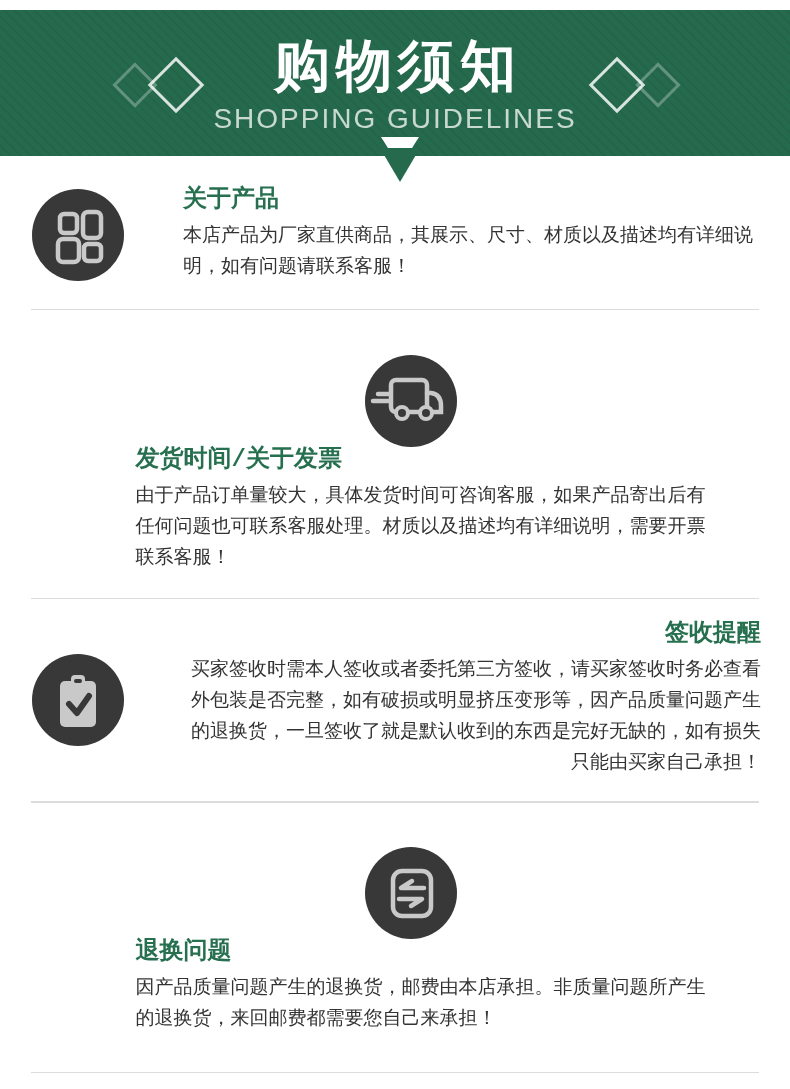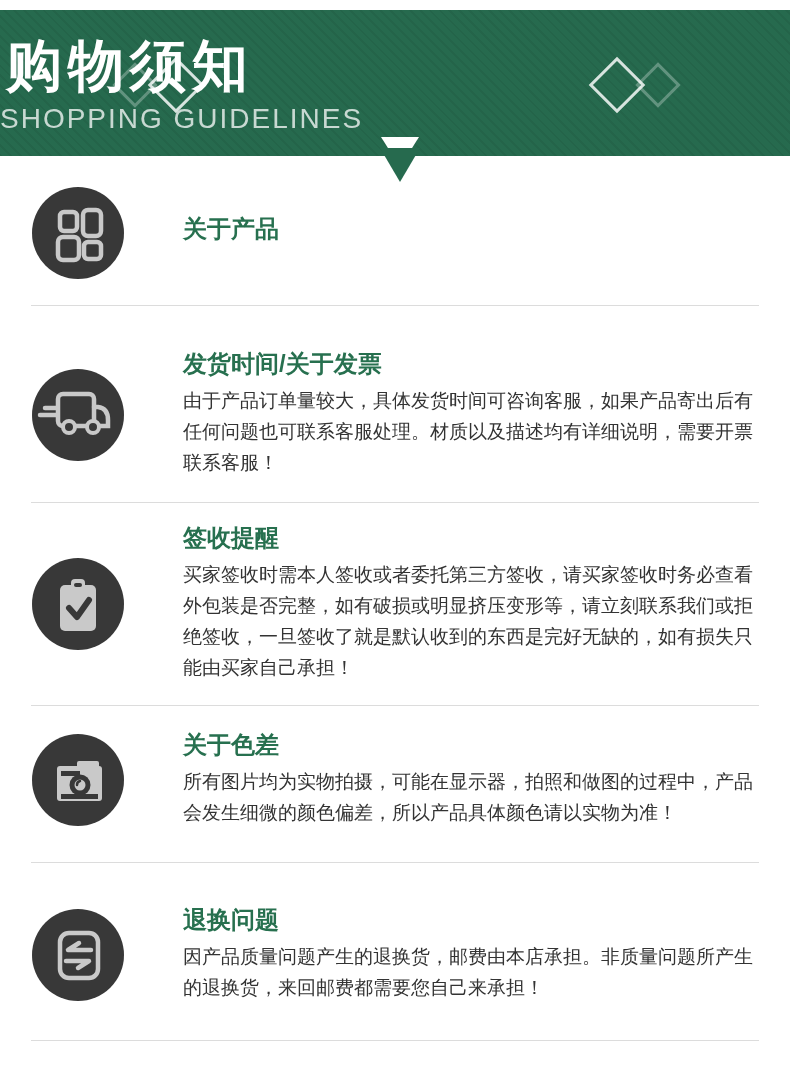--- a/index.html
+++ b/index.html
@@ -6,21 +6,21 @@
   body { background:#fff; font-family:"Liberation Sans","DejaVu Sans",sans-serif; }
   .page { position:relative; width:790px; height:1089px; background:#fff; overflow:hidden; margin:0 auto; }
 
   
   .banner {
     position:relative; margin-top:10px; width:790px; height:146px;
     background-color:#266a4e;
     background-image:repeating-linear-gradient(45deg,
       rgba(0,0,0,0.06) 0px, rgba(0,0,0,0.06) 2px,
       transparent 2px, transparent 7px);
-    display:flex; flex-direction:column; align-items:flex-start; justify-content:center;
+    display:flex; flex-direction:column; align-items:center; justify-content:center;
     padding-top:6px;
   }
   .banner-title {
     color:#ffffff; font-size:56px; font-weight:bold; letter-spacing:6px;
     line-height:1.05; text-indent:6px;
   }
   .banner-subtitle {
     color:rgba(255,255,255,0.75); font-size:28px; letter-spacing:2px;
     margin-top:7px;
   }
@@ -29,34 +29,34 @@
   .d-bright { opacity:0.82; }
   .d1 { left:119px; top:59px; width:32px; height:32px; }
   .d2 { left:156px; top:55px; width:40px; height:40px; }
   .d3 { left:597px; top:55px; width:40px; height:40px; }
   .d4 { left:642px; top:59px; width:32px; height:32px; }
 
   
   .arrow-svg { position:absolute; left:368px; top:133px; width:64px; height:52px; }
 
   
-  .section { display:flex; align-items:center; }
+  .section { display:flex; align-items:center;font-family:Liberation Mono, monospace; }
   .icon-wrap { flex:none; width:92px; height:92px; margin-left:32px; }
   .texts { margin-left:59px; width:578px; }
   .sec-heading {
     color:#27704f; font-size:24px; font-weight:bold; line-height:25px; margin-bottom:9px;
   }
   .sec-body { color:#333333; font-size:19px; line-height:31px; }
   .divider { border-bottom:1px solid #dcdcdc; margin:0 31px; }
 
   .s1 { padding-top:31px; padding-bottom:26px; }
-  .s2 { padding-top:45px; padding-bottom:24px; }
-  .s3 { padding-top:22px; padding-bottom:22px; }
+  .s2 { padding-top:45px; padding-bottom:24px;flex-direction:column; }
+  .s3 { padding-top:22px; padding-bottom:22px;text-align:right; }
   .s4 { padding-top:26px; padding-bottom:34px; }
-  .s5 { padding-top:44px; padding-bottom:37px; }
+  .s5 { padding-top:44px; padding-bottom:37px;flex-direction:column; }
 </style>
 </head>
 <body>
 
 <div class="page">
 
   <div class="banner">
     <div class="diamond d-faint d1"></div>
     <div class="diamond d-bright d2"></div>
     <div class="diamond d-bright d3"></div>
@@ -77,20 +77,21 @@
         <g fill="none" stroke="#c9c9c9" stroke-width="4.5">
           <rect x="28" y="25" width="17" height="19" rx="4"></rect>
           <rect x="51" y="23" width="18" height="26" rx="5"></rect>
           <rect x="26" y="50" width="21" height="23" rx="5"></rect>
           <rect x="52" y="55" width="17" height="17" rx="4"></rect>
         </g>
       </svg>
     </div>
     <div class="texts">
       <div class="sec-heading">关于产品</div>
+      <div class="sec-body">本店产品为厂家直供商品，其展示、尺寸、材质以及描述均有详细说明，如有问题请联系客服！</div>
     </div>
   </div>
   <div class="divider"></div>
 
   <div class="section s2">
     <div class="icon-wrap">
       <svg viewBox="0 0 92 92" width="92" height="92">
         <circle cx="46" cy="46" r="46" fill="#383838"></circle>
         <g fill="none" stroke="#c9c9c9" stroke-width="4.5" stroke-linecap="round">
           <rect x="26" y="25" width="36" height="32" rx="5"></rect>
@@ -114,43 +115,25 @@
       <svg viewBox="0 0 92 92" width="92" height="92">
         <circle cx="46" cy="46" r="46" fill="#383838"></circle>
         <rect x="28" y="27" width="36" height="46" rx="5" fill="#c9c9c9"></rect>
         <rect x="39" y="21" width="14" height="11" rx="4" fill="#c9c9c9"></rect>
         <rect x="42" y="25" width="8" height="4" rx="2" fill="#383838"></rect>
         <polyline points="37,50 45,59 57,42" fill="none" stroke="#383838" stroke-width="6" stroke-linecap="round" stroke-linejoin="round"></polyline>
       </svg>
     </div>
     <div class="texts">
       <div class="sec-heading">签收提醒</div>
-      <div class="sec-body">买家签收时需本人签收或者委托第三方签收，请买家签收时务必查看外包装是否完整，如有破损或明显挤压变形等，请立刻联系我们或拒绝签收，一旦签收了就是默认收到的东西是完好无缺的，如有损失只能由买家自己承担！</div>
+      <div class="sec-body">买家签收时需本人签收或者委托第三方签收，请买家签收时务必查看外包装是否完整，如有破损或明显挤压变形等，因产品质量问题产生的退换货，一旦签收了就是默认收到的东西是完好无缺的，如有损失只能由买家自己承担！</div>
     </div>
   </div>
   <div class="divider"></div>
 
-  <div class="section s4">
-    <div class="icon-wrap">
-      <svg viewBox="0 0 92 92" width="92" height="92">
-        <circle cx="46" cy="46" r="46" fill="#383838"></circle>
-        <rect x="25" y="32" width="45" height="35" rx="3" fill="#c9c9c9"></rect>
-        <rect x="45" y="27" width="22" height="8" rx="2" fill="#c9c9c9"></rect>
-        <rect x="29" y="37" width="19" height="5" fill="#383838"></rect>
-        <circle cx="48" cy="51" r="10.5" fill="#383838"></circle>
-        <circle cx="48" cy="51" r="5.5" fill="#c9c9c9"></circle>
-        <path d="M45,51 a4,4 0 0 1 3,-4" fill="none" stroke="#383838" stroke-width="2.5" stroke-linecap="round"></path>
-        <rect x="29" y="60" width="37" height="5" fill="#383838"></rect>
-      </svg>
-    </div>
-    <div class="texts">
-      <div class="sec-heading">关于色差</div>
-      <div class="sec-body">所有图片均为实物拍摄，可能在显示器，拍照和做图的过程中，产品会发生细微的颜色偏差，所以产品具体颜色请以实物为准！</div>
-    </div>
-  </div>
   <div class="divider"></div>
 
   <div class="section s5">
     <div class="icon-wrap">
       <svg viewBox="0 0 92 92" width="92" height="92">
         <circle cx="46" cy="46" r="46" fill="#383838"></circle>
         <g fill="none" stroke="#c9c9c9" stroke-width="4.5" stroke-linecap="round" stroke-linejoin="round">
           <rect x="28" y="24" width="38" height="45" rx="9"></rect>
           <polyline points="47,34 36,41 59,41"></polyline>
           <polyline points="46,59 57,52 34,52"></polyline>

